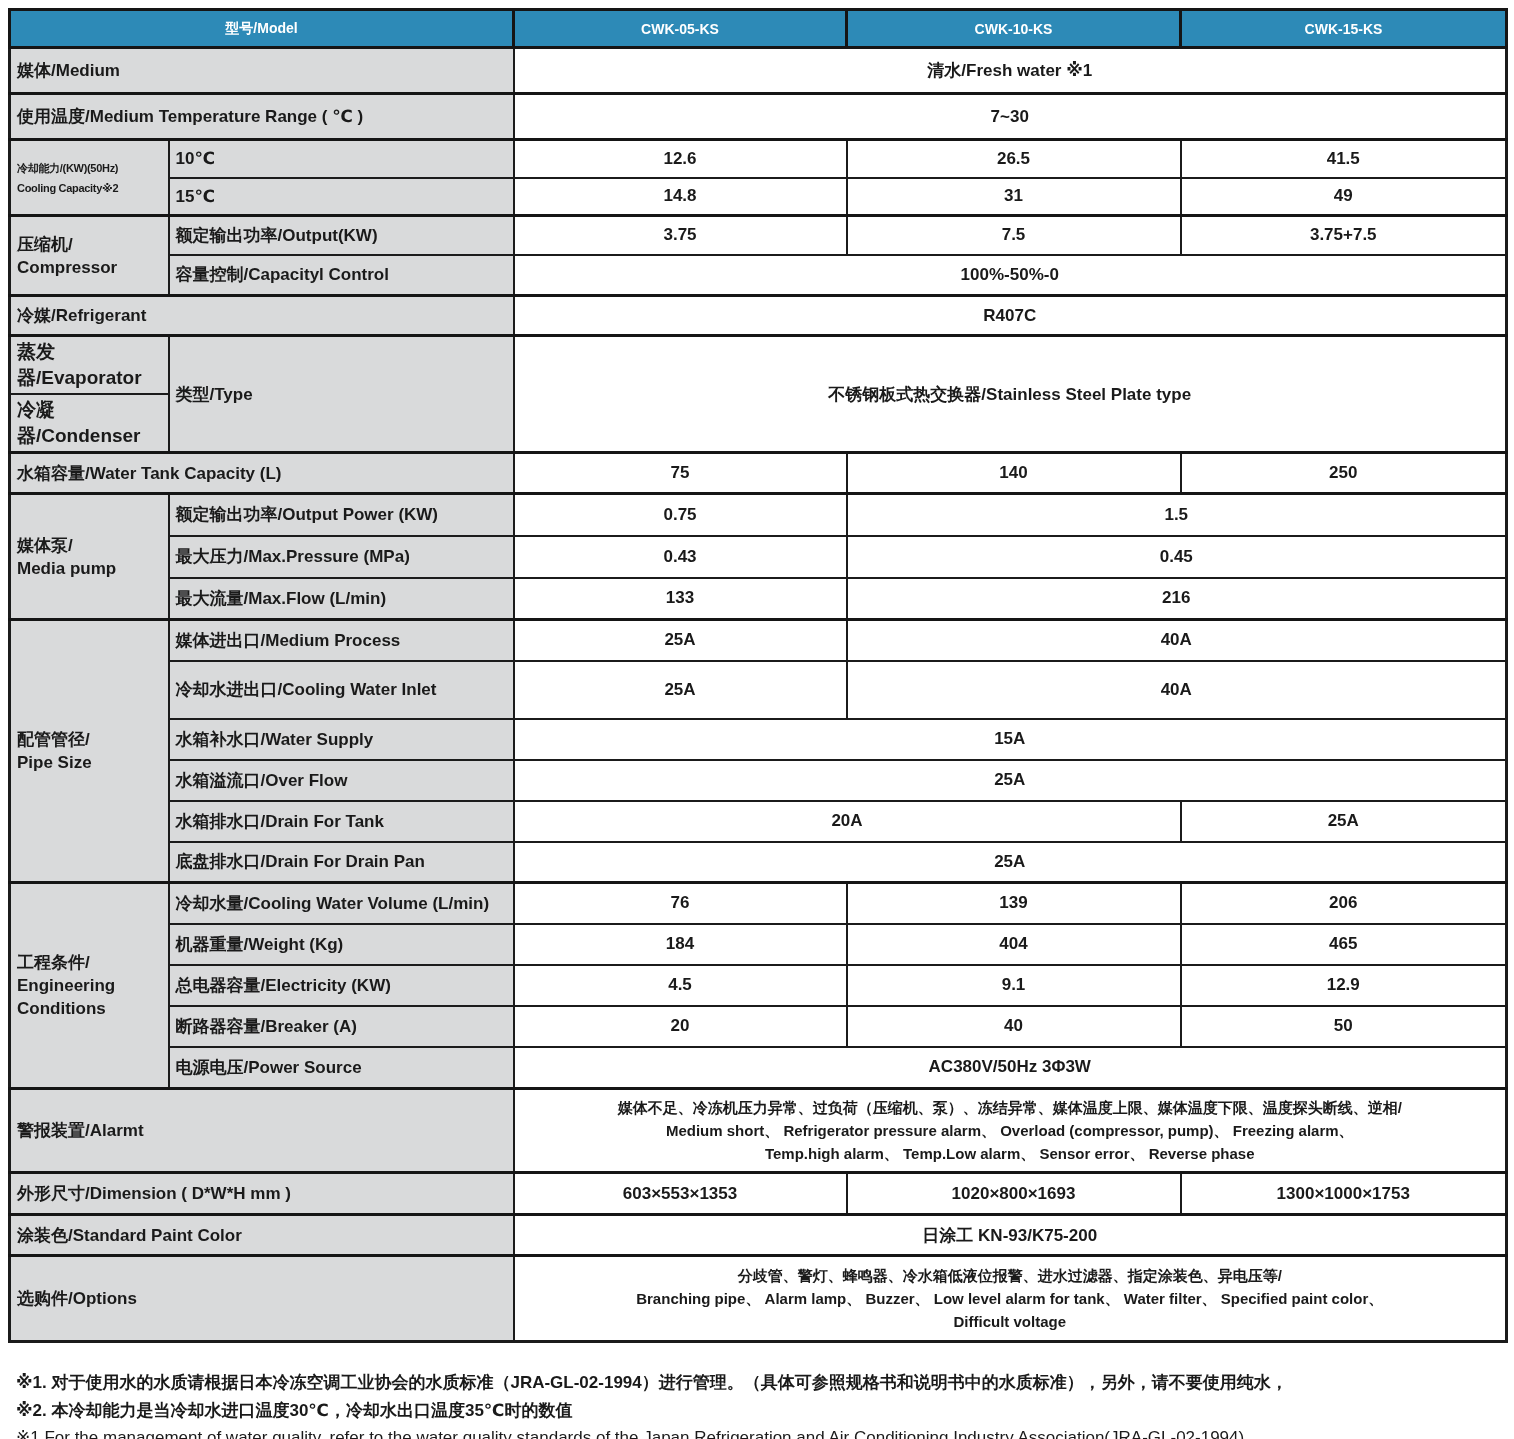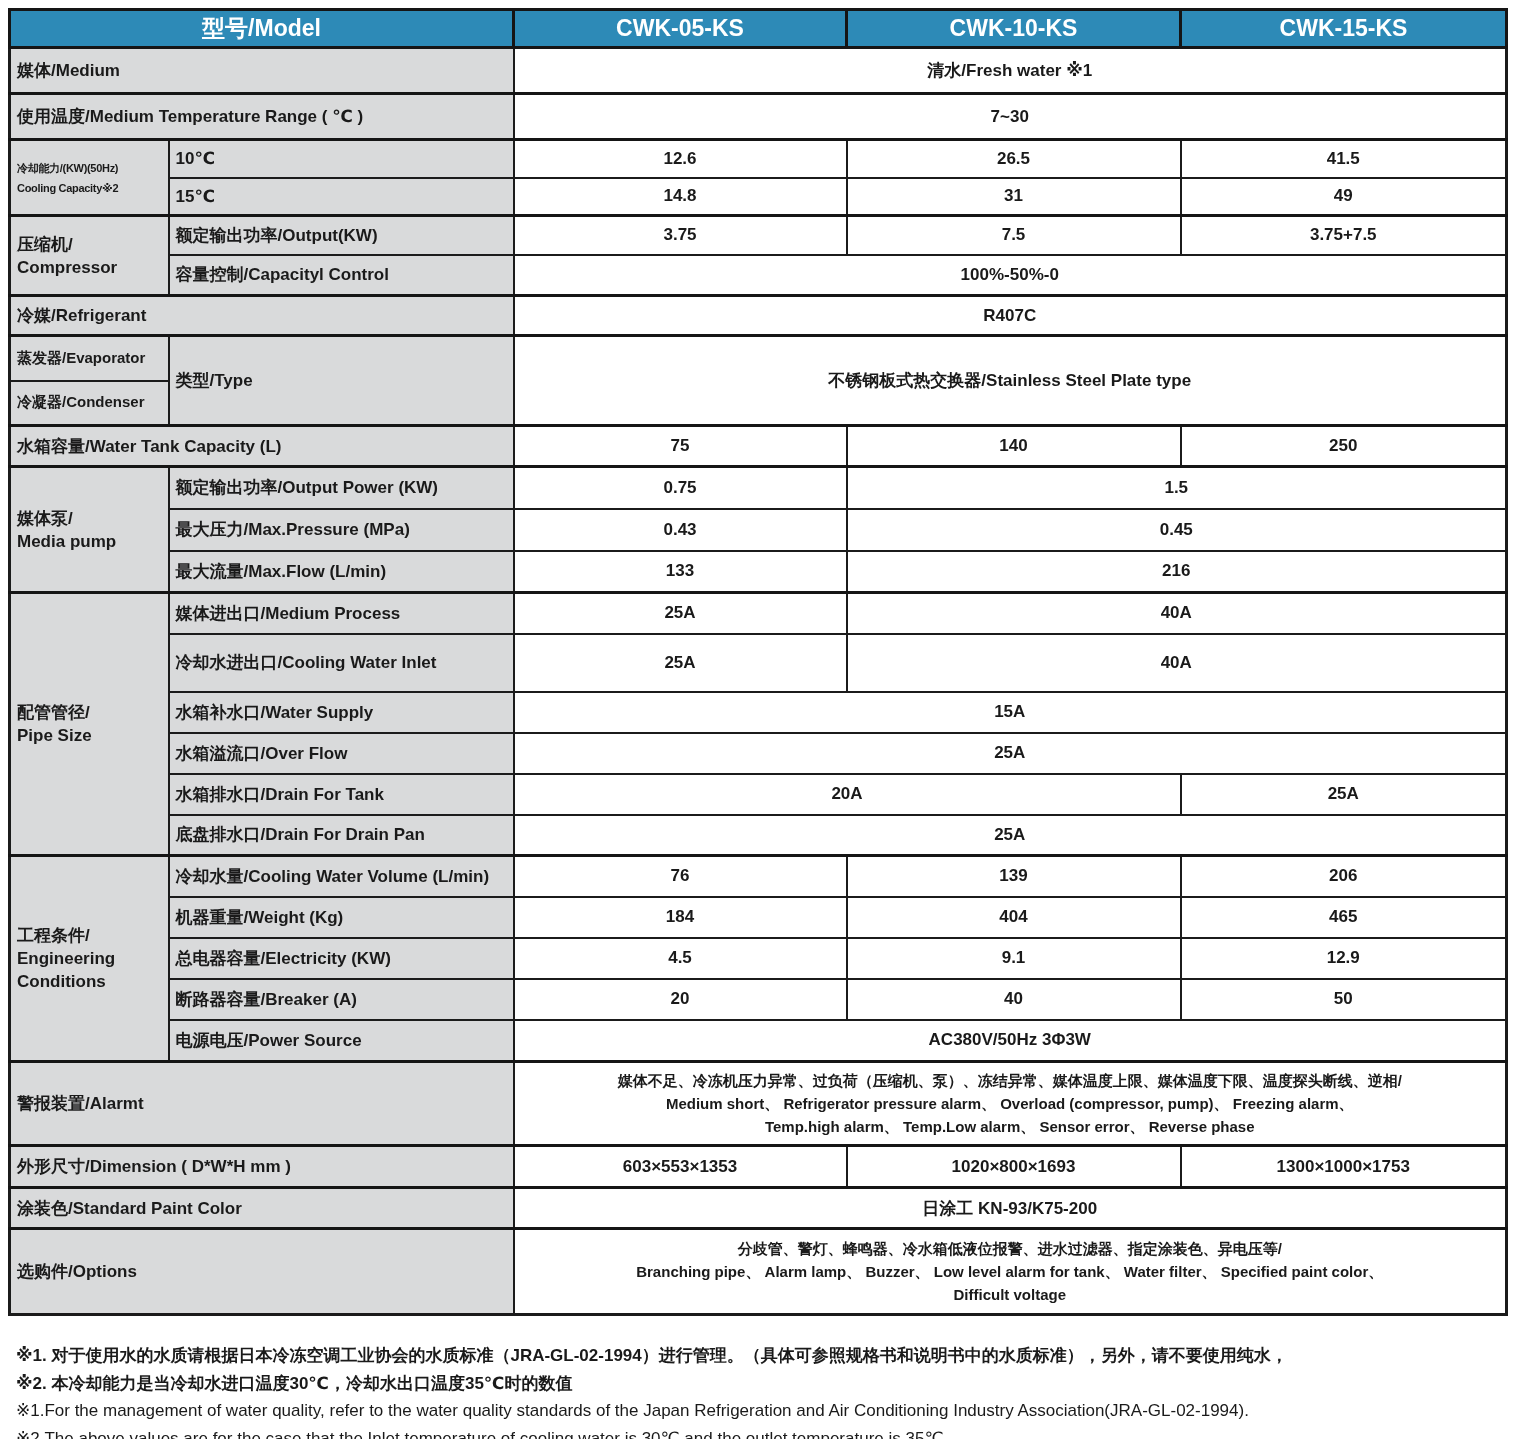--- a/index.html
+++ b/index.html
@@ -23,36 +23,36 @@
     vertical-align:middle;
     padding:2px 6px;
     overflow:hidden;
   }
   tr.sec > td{border-top:3px solid #151515;}
   tr.hdr > td{
     background:#2d8ab7;
     color:#ffffff;
     border:3px solid #151515;
     text-align:center;
-    font-size:23px;
+    font-size:14px;
   }
   td.lab,td.sub{
     background:#d9dadb;
     text-align:left;
     padding-left:12px;
   }
   td.val{
     background:#ffffff;
     text-align:center;
   }
   td.first{text-align:left;padding-left:12px;}
   .ln{display:block;line-height:23px;}
   .cond{font-size:11px;letter-spacing:-0.3px;}
   .cond .ln{line-height:20px;}
-  td.small{font-size:15px;padding-left:8px;}
+  td.small{font-size:19px;padding-left:8px;}
   td.multiline{line-height:26px;font-size:15px;}
   .footnotes{
     margin:26px 0 0 8px;
     font-size:17px;
     line-height:27.5px;
   }
   .fn-cn{font-weight:700;}
   .fn-en{font-weight:400;}
   .fn-indent{padding-left:30px;}
 </style>

